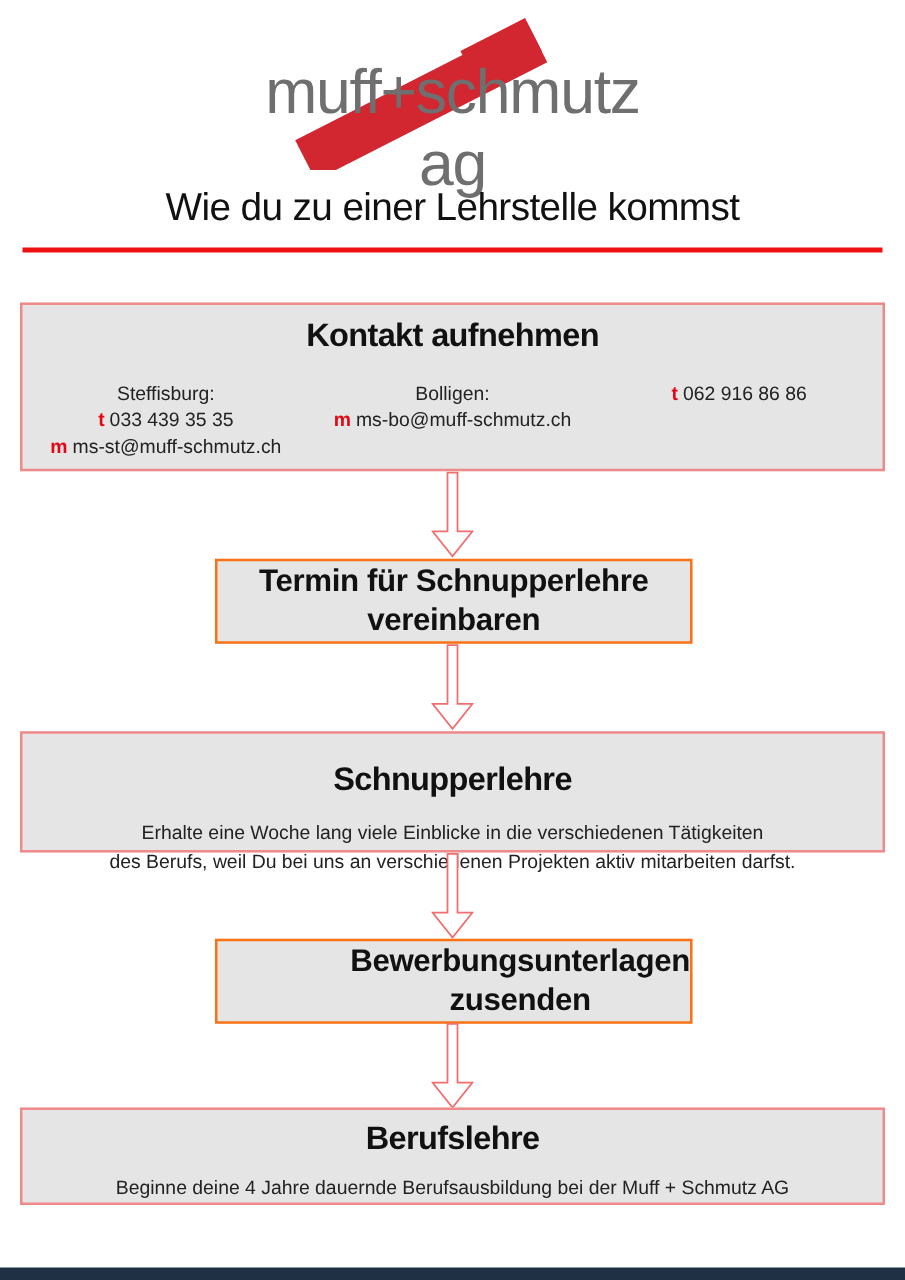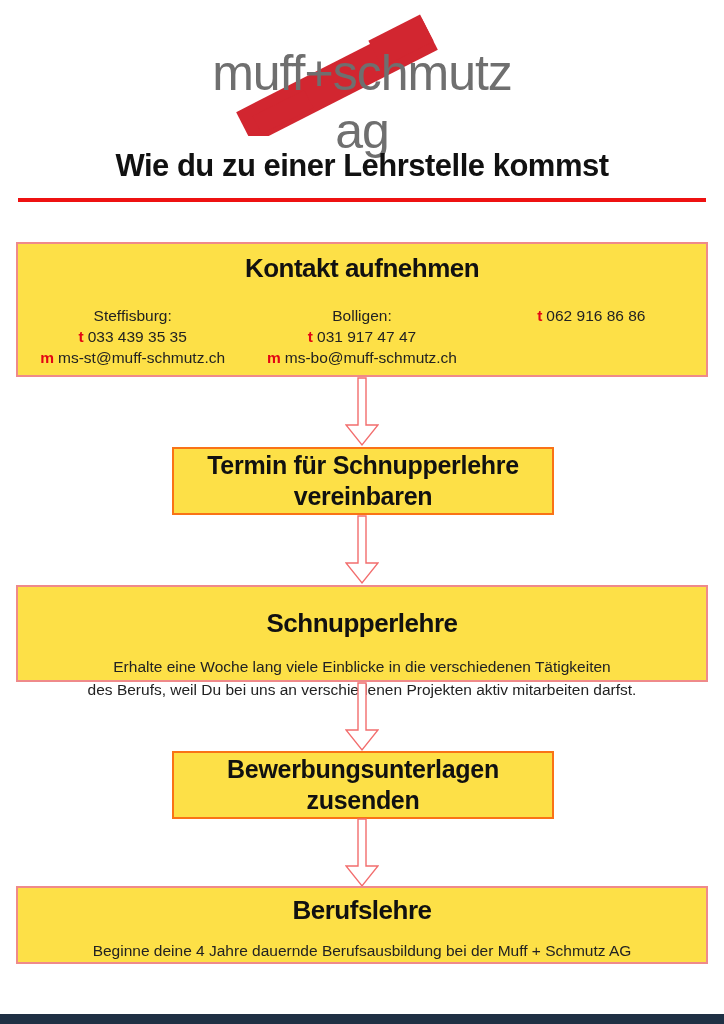--- a/index.html
+++ b/index.html
@@ -25,30 +25,30 @@
     position: absolute; top: 93px; left: 0; width: 100%;
     text-align: center;
     font-size: 19px; font-weight: 700; letter-spacing: 7px;
     color: #141414; white-space: nowrap; text-indent: 7px;
   }
 
   
   .page-title {
     top: 148px; left: 0; width: 724px;
     text-align: center;
-    font-size: 31px; font-weight: 700; color: #111111;
+    font-size: 31px; font-weight: 400; color: #111111;
     letter-spacing: -0.5px;
   }
   .title-rule {
     top: 198px; left: 18px; width: 688px; height: 4px;
     background: #ee1111;
   }
 
   
-  .box { background: #fde047; text-align: center; }
+  .box { background: #e5e5e5; text-align: center; }
   .box.red-border { border: 2px solid #ef8a8a; }
   .box.black-border { border: 2px solid #f97316; }
 
   .box1 { top: 242px; left: 16px; width: 692px; height: 135px; padding-top: 9px; }
   .box-heading { font-size: 26px; font-weight: 700; color: #111111; letter-spacing: -0.5px; }
   .contact-cols { display: flex; margin-top: 21px; }
   .contact-col { flex: 1 1 0; font-size: 15.5px; line-height: 21px; color: #222222; }
   .red-label { color: #e30613; font-weight: 700; margin-right: 4px; }
 
   .arrow { width: 34px; height: 70px; left: 345px; }
@@ -60,21 +60,21 @@
     color: #111111; white-space: pre-line; letter-spacing: -0.3px;
   }
 
   .box3 { top: 585px; left: 16px; width: 692px; height: 97px; padding-top: 21px; }
   .box-body {
     margin-top: 16px; font-size: 15.5px; line-height: 23px;
     color: #222222; white-space: pre-line;
   }
 
   .box4 { top: 751px; left: 172px; width: 382px; height: 68px;
-          display: flex; align-items: center; justify-content: center; }
+          display: flex; align-items: center; justify-content: flex-end; }
 
   .box5 { top: 886px; left: 16px; width: 692px; height: 78px; padding-top: 7px; }
   .box5 .box-body { margin-top: 13px; }
 
   .footer-bar { top: 1014px; left: 0; width: 724px; height: 10px; background: #1f3044; }
 </style>
 </head>
 <body>
 
 <header class="abs logo">
@@ -94,21 +94,20 @@
   <div class="contact-cols">
 
     <div class="contact-col">
       <div>Steffisburg:</div>
       <div><span class="red-label">t</span><span>033 439 35 35</span></div>
       <div><span class="red-label">m</span><span>ms-st@muff-schmutz.ch</span></div>
     </div>
 
     <div class="contact-col">
       <div>Bolligen:</div>
-      <div><span class="red-label">t</span><span>031 917 47 47</span></div>
       <div><span class="red-label">m</span><span>ms-bo@muff-schmutz.ch</span></div>
     </div>
 
     <div class="contact-col">
       <div><span class="red-label">t</span><span>062 916 86 86</span></div>
     </div>
 
   </div>
 </section>
 

